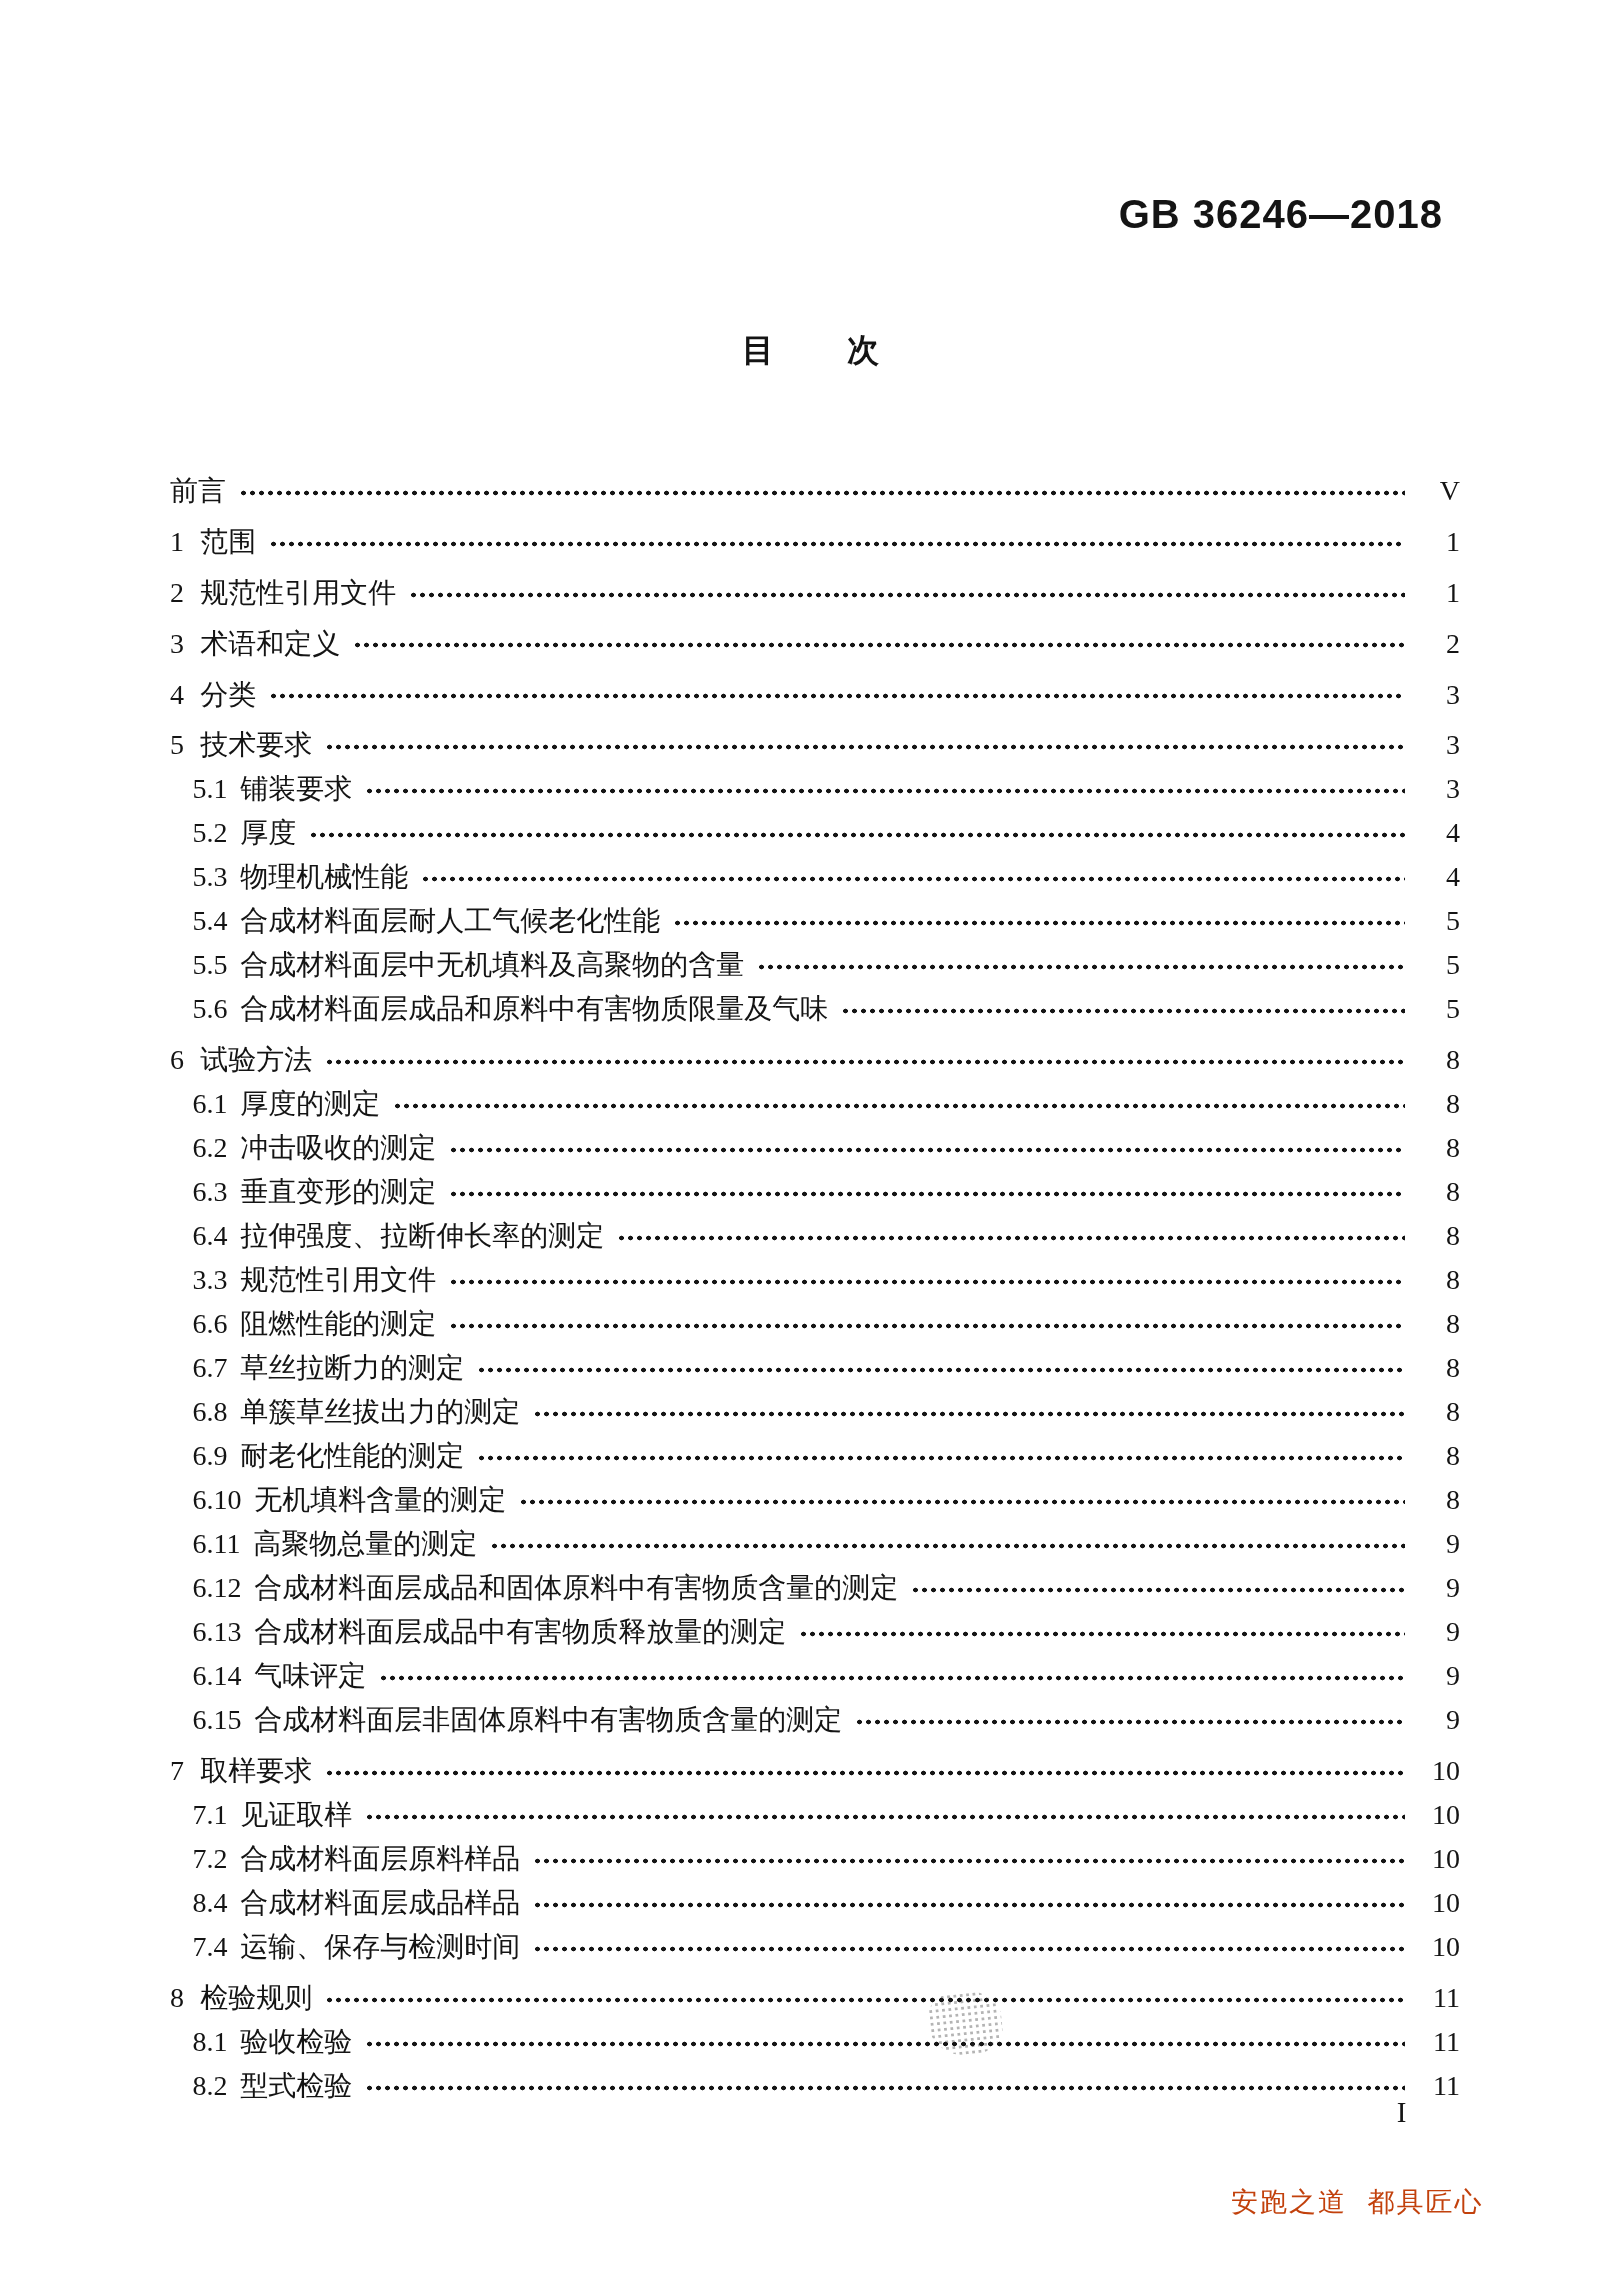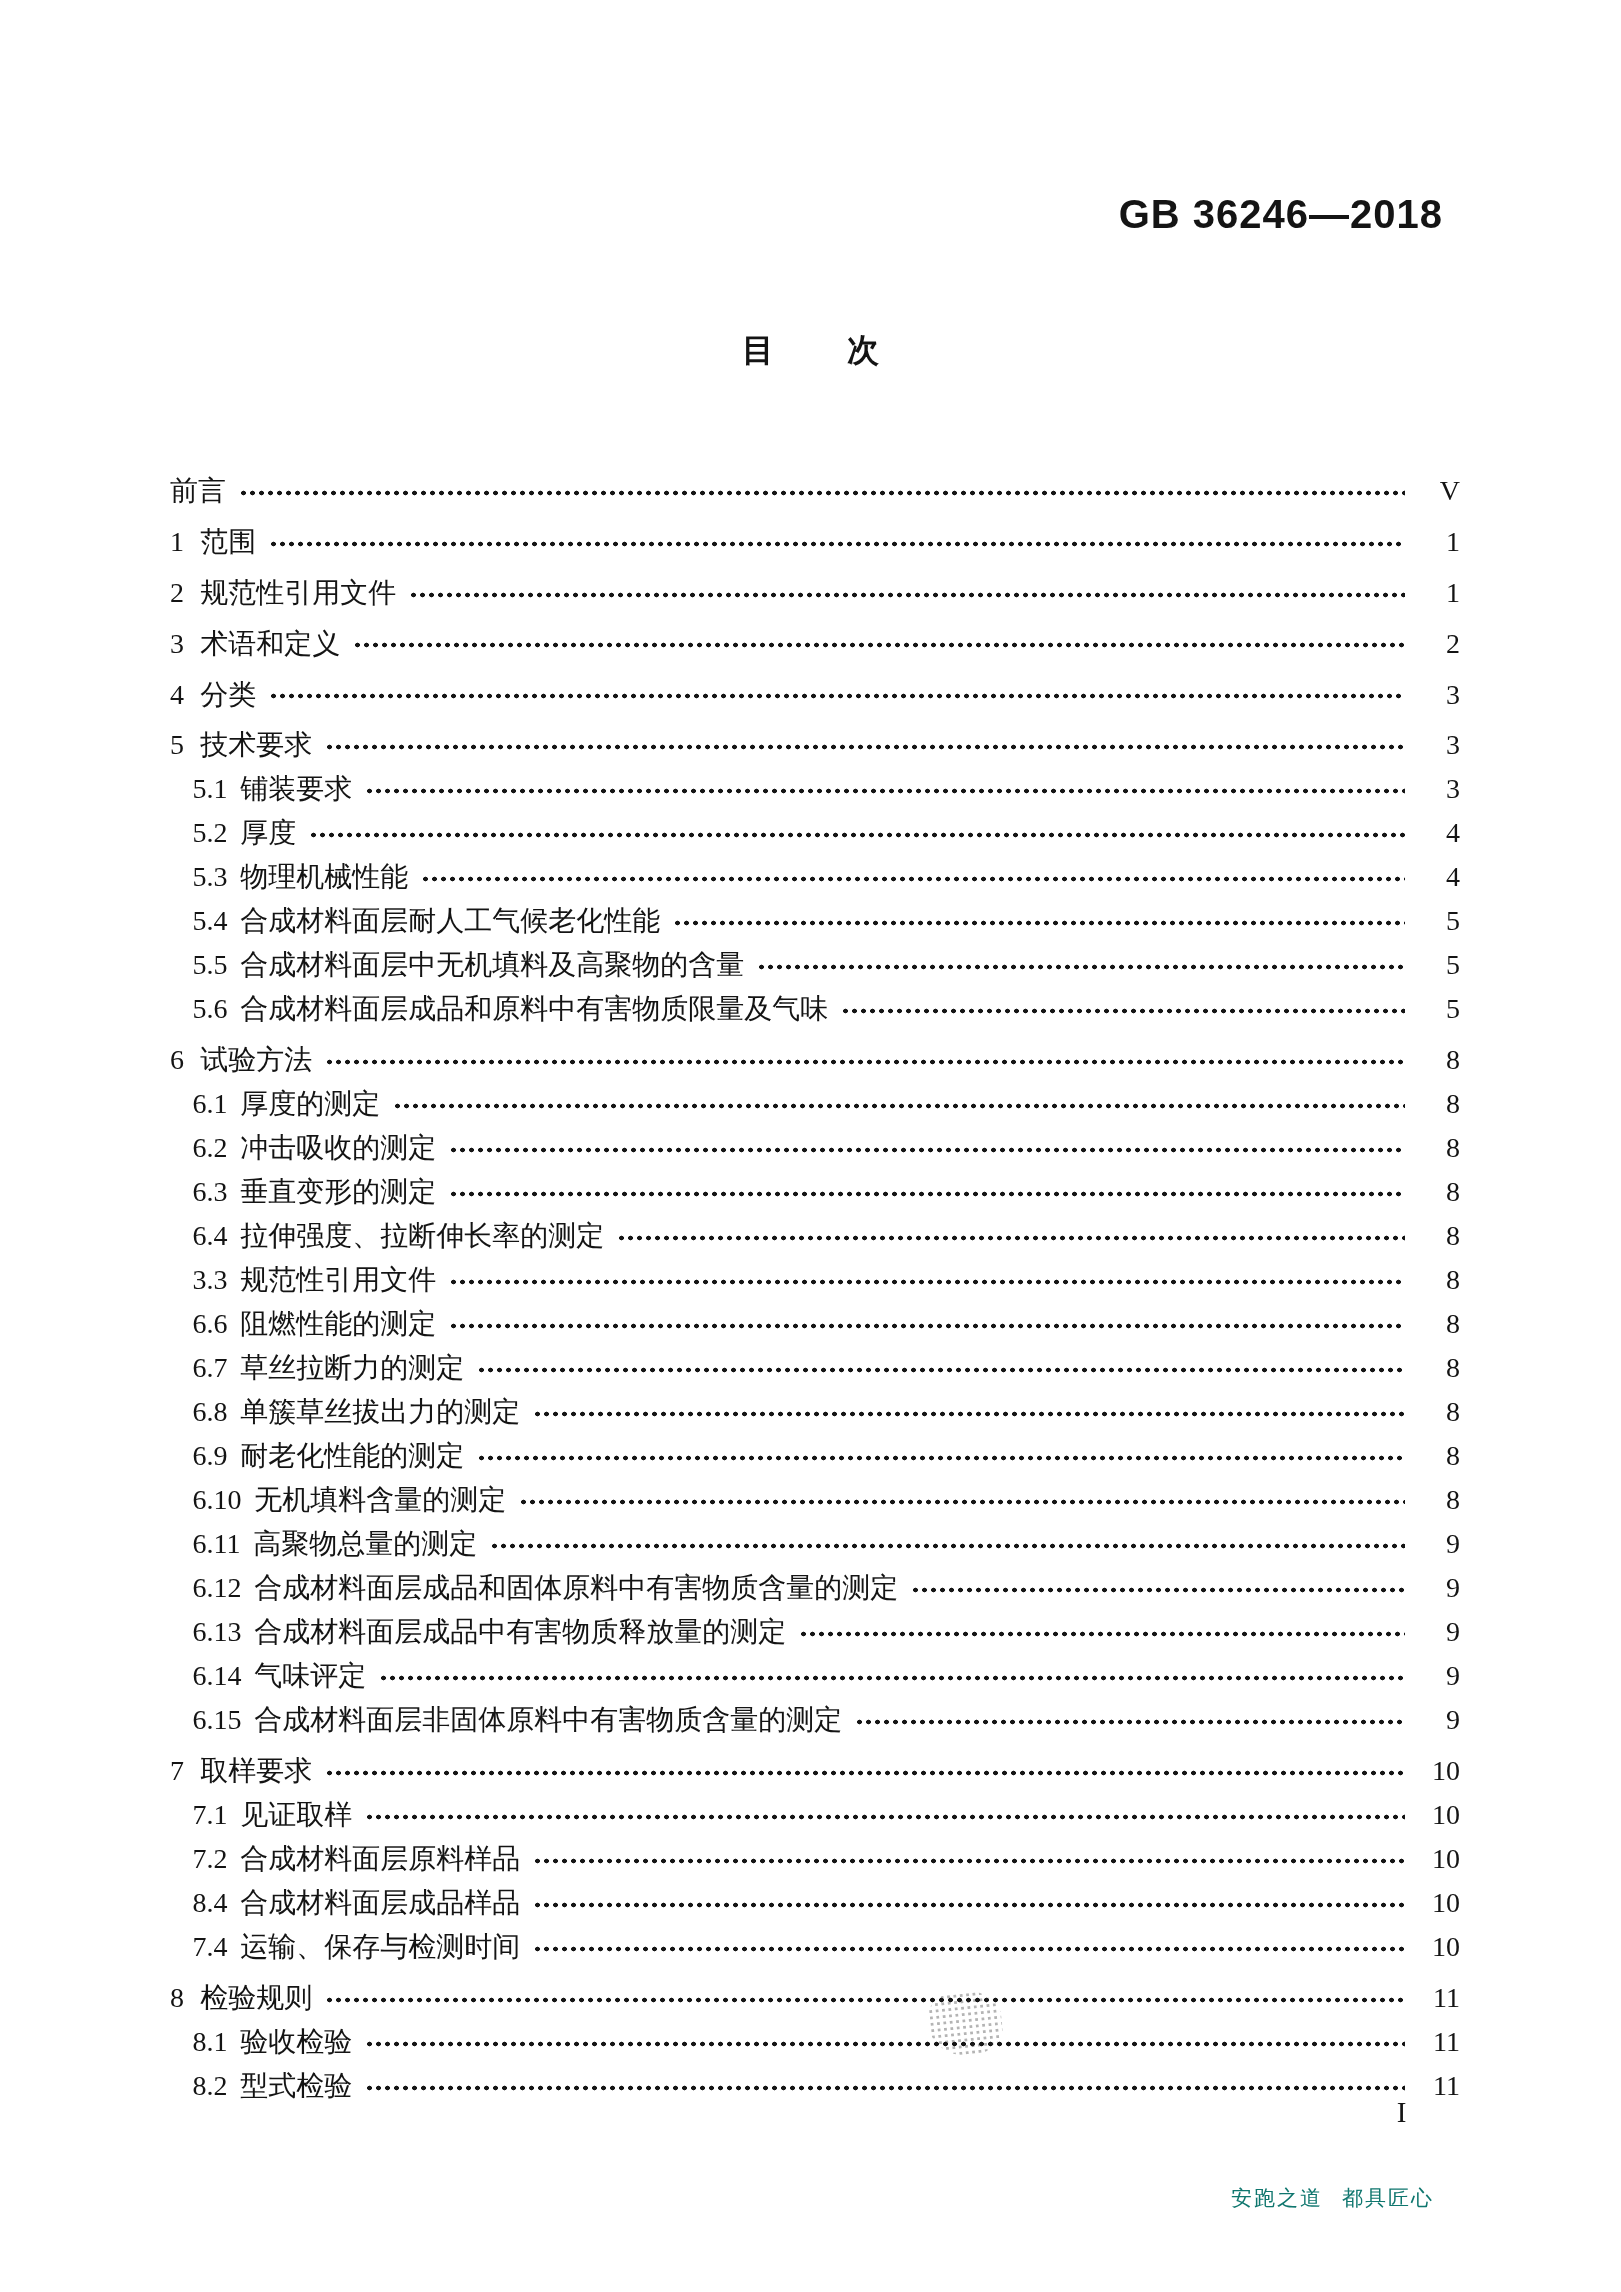--- a/index.html
+++ b/index.html
@@ -73,24 +73,24 @@
     top: 2096px;
     left: 1380px;
     width: 43px;
     text-align: center;
     font-size: 29px;
   }
   .watermark {
     position: absolute;
     top: 2184px;
     left: 1231px;
-    font-size: 21px;
+    font-size: 27px;
     letter-spacing: 2px;
     word-spacing: 11.8px;
-    color: #0f766e;
+    color: #c2410c;
     white-space: nowrap;
   }
   .artifact {
     position: absolute;
     left: 929px;
     top: 1992px;
     width: 73px;
     height: 63px;
     background-image: radial-gradient(circle, rgba(45,45,45,0.65) 1.3px, rgba(0,0,0,0) 1.8px);
     background-size: 6.4px 6.4px;

